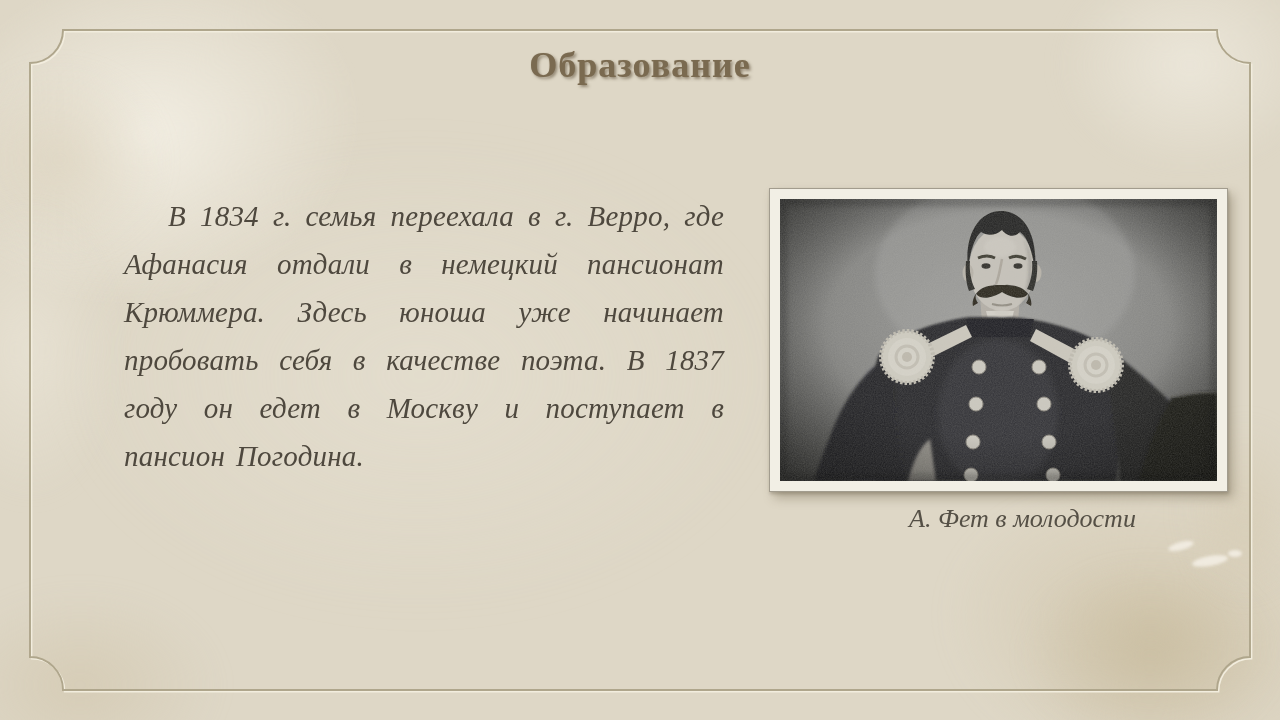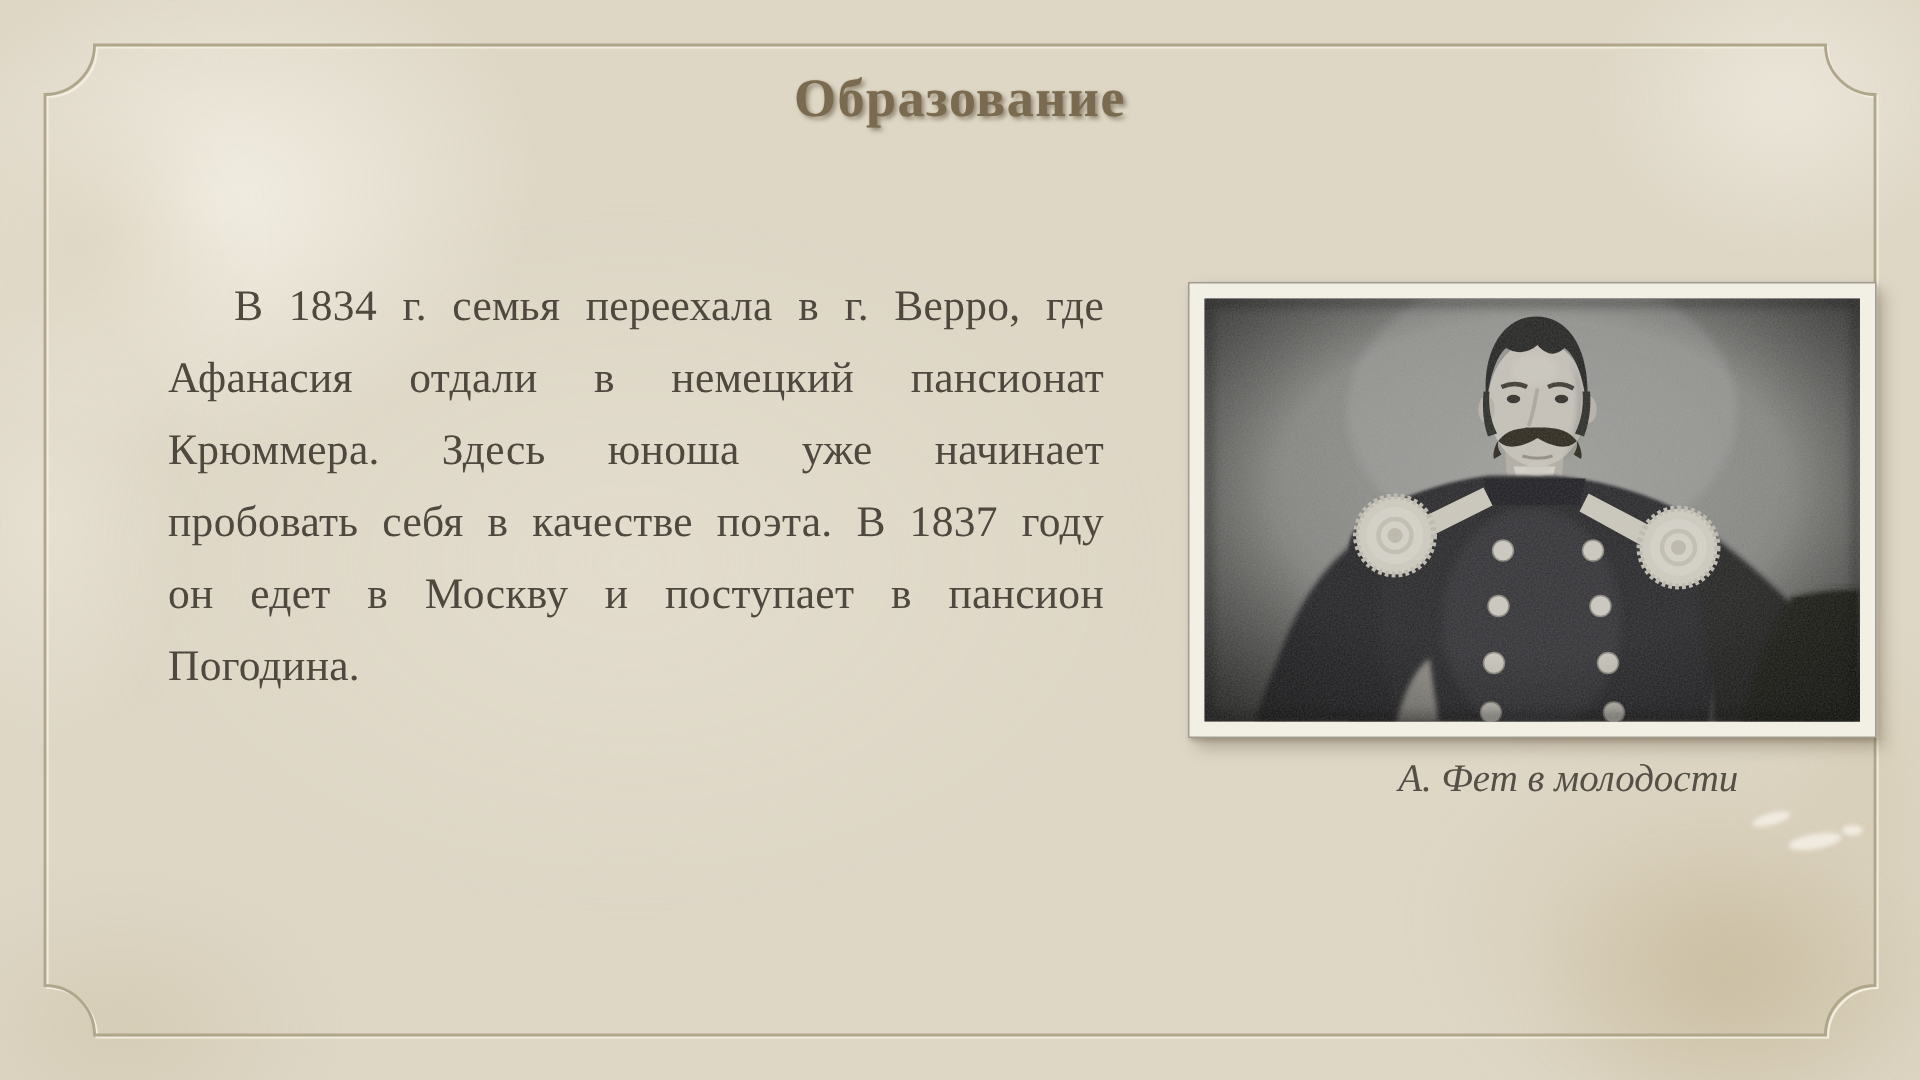--- a/index.html
+++ b/index.html
@@ -31,23 +31,23 @@
     text-align:center; font-size:36px; font-weight:bold; letter-spacing:1px;
     color:var(--title-color,#7a6a50);
     text-shadow:2px 2px 3px rgba(92,78,56,.55), 0 0 1px rgba(122,106,80,.35);
   }
   
   .body-text{
     position:absolute; left:108px; top:176px; width:632px;
     font-size:29px; line-height:48px; color:var(--text-color,#4e483e);
     text-align:justify; word-spacing:.12em; letter-spacing:.2px;
   }
-  .body-text p{margin:4px; text-indent:44px;}
+  .body-text p{margin:16px; text-indent:44px;font-style:italic;}
   
-  .photo-fig{position:absolute; left:792px; top:188px; width:444px; margin:0;}
+  .photo-fig{position:absolute; left:769px; top:188px; width:444px; margin:0;}
   .photo-frame{
     position:relative; width:437px; height:282px;
     border:1px solid #a29c8e; padding:10px; background:var(--photo-mat,#f2efe5);
     box-shadow:5px 6px 10px rgba(110,98,75,.40), 1px 2px 3px rgba(90,80,60,.30);
   }
   .photo-frame svg{display:block; width:437px; height:282px; background:#6f6f6d;}
   .photo-caption{
     position:absolute; left:0; top:316px; width:459px;
     transform:translateX(24px);
     text-align:center; font-style:italic; font-size:26px;

